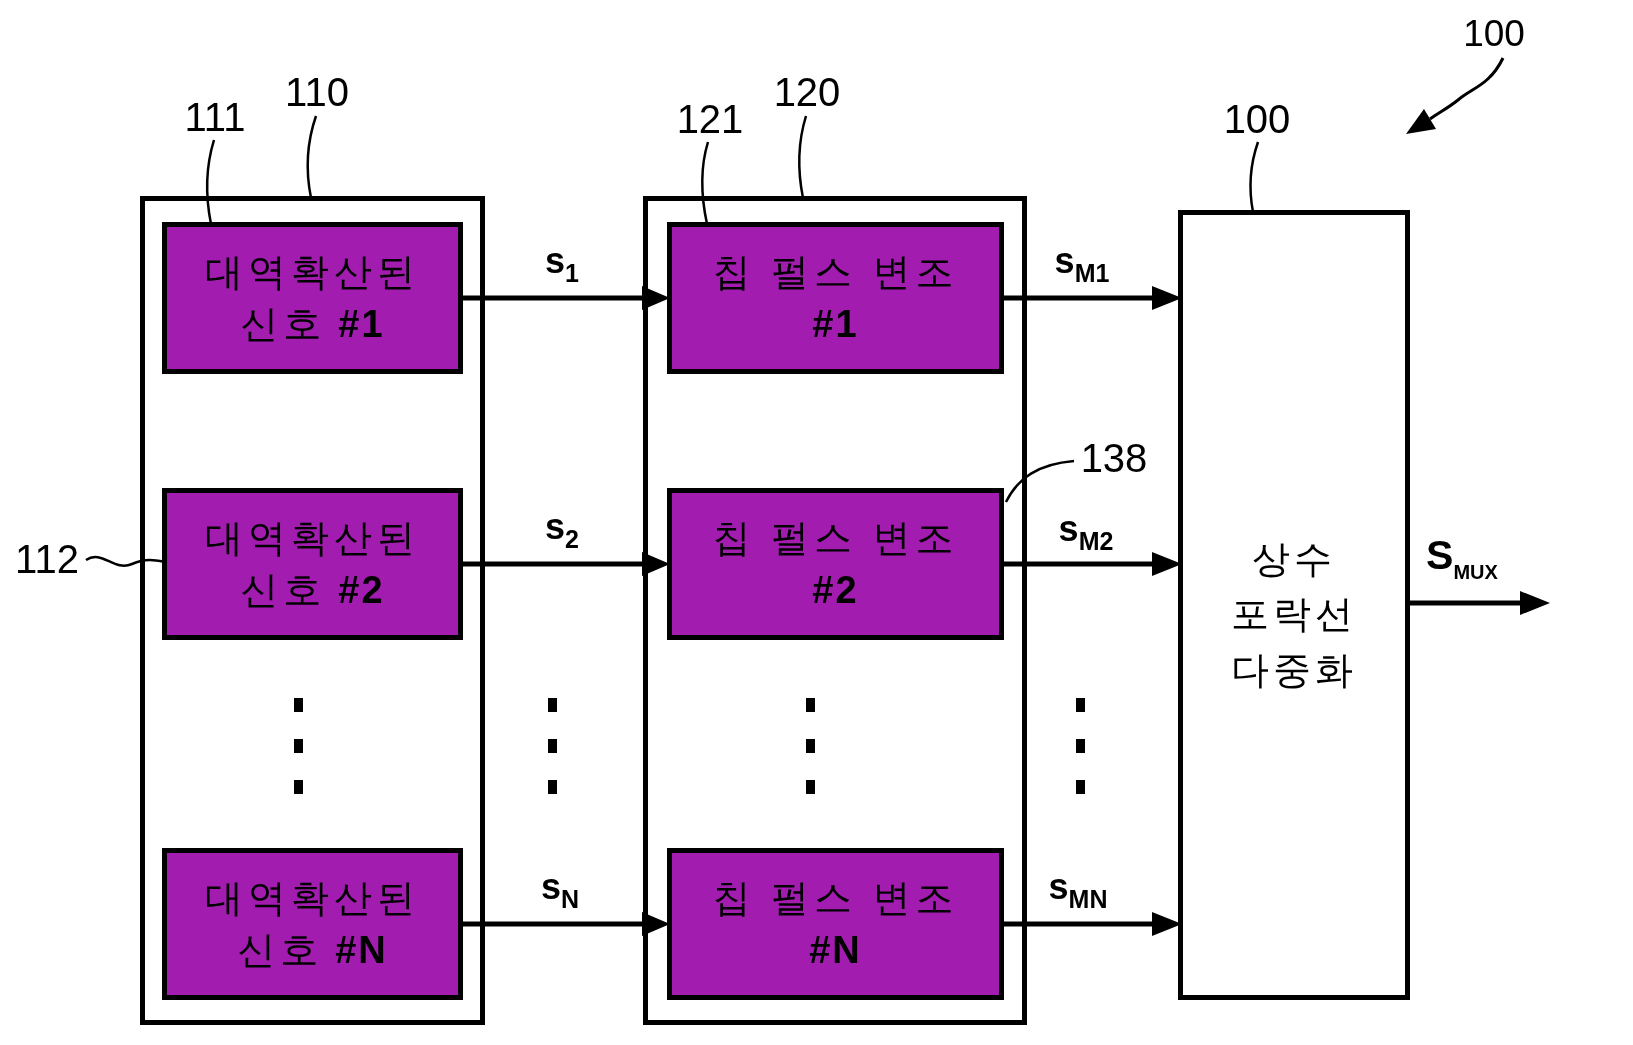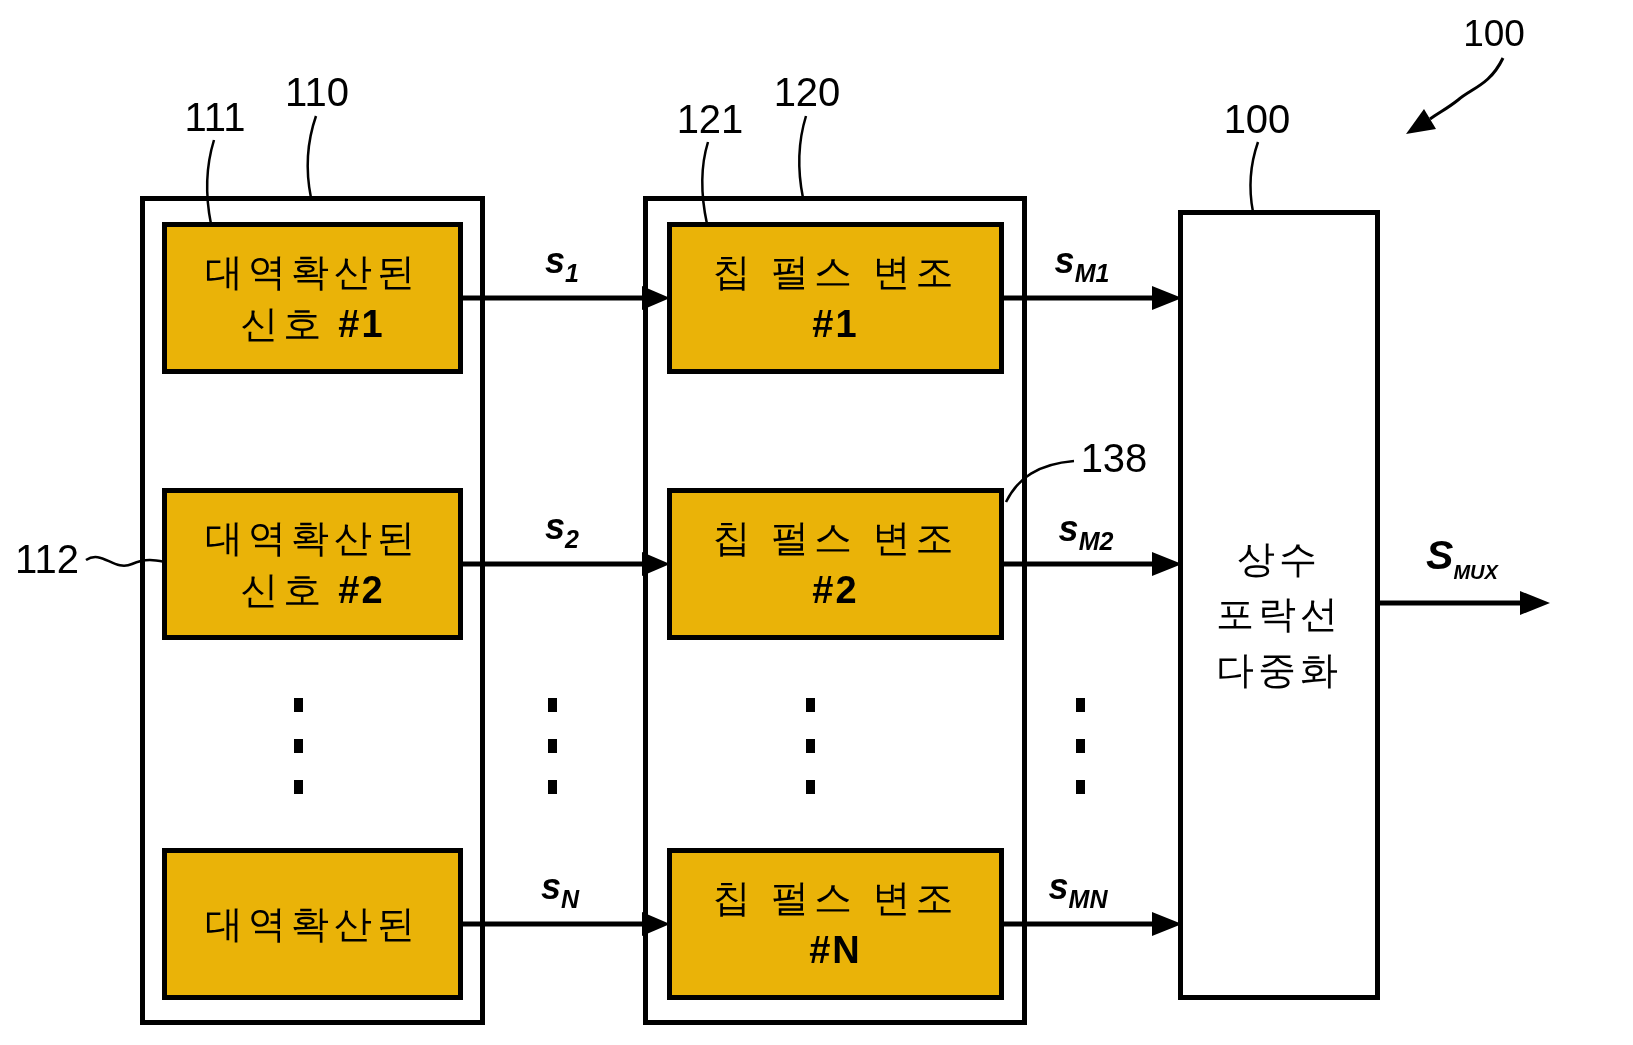--- a/index.html
+++ b/index.html
@@ -4,33 +4,33 @@
 <style>
   html,body{margin:0;padding:0;background:#ffffff;}
   .stage{
     position:relative;width:1633px;height:1045px;background:#ffffff;
     font-family:"Liberation Sans","DejaVu Sans",sans-serif;color:#000;
     overflow:hidden;
   }
   .stage svg{position:absolute;left:0;top:0;width:1633px;height:1045px;}
   .obox{position:absolute;border:5px solid #000;background:transparent;box-sizing:border-box;}
   .ibox{
-    position:absolute;border:5px solid #000;background:#eab308;box-sizing:border-box;
+    position:absolute;border:5px solid #000;background:#a21caf;box-sizing:border-box;
     display:flex;flex-direction:column;align-items:center;justify-content:center;
     text-align:center;font-size:38px;line-height:1.38;letter-spacing:5px;
   }
   .ibox .num{font-weight:bold;letter-spacing:2px;margin-left:12px;}
   .ibox .numonly{font-weight:bold;letter-spacing:2px;}
   .rbox{
     position:absolute;border:5px solid #000;background:#fff;box-sizing:border-box;
     display:flex;flex-direction:column;align-items:center;justify-content:center;
     text-align:center;font-size:38px;line-height:1.45;letter-spacing:4px;
   }
   .lbl{position:absolute;transform:translate(-50%,-50%);font-size:40px;white-space:nowrap;}
-  .sig{position:absolute;transform:translate(-50%,-50%);font-size:36px;font-weight:bold;white-space:nowrap;font-style:italic;}
+  .sig{position:absolute;transform:translate(-50%,-50%);font-size:36px;font-weight:bold;white-space:nowrap;}
   .sig sub{font-size:25px;font-weight:bold;}
   .sig-big{font-size:41px;}
   .sig-big sub{font-size:20px;}
 </style>
 </head>
 <body>
 
 <div class="stage">
 
   <svg viewBox="0 0 1633 1045">
@@ -107,36 +107,37 @@
   <div class="ibox" style="left:162px;top:222px;width:301px;height:152px">
     <div>대역확산된</div>
     <div><span>신호</span><b class="num">#1</b></div>
   </div>
   <div class="ibox" style="left:162px;top:488px;width:301px;height:152px">
     <div>대역확산된</div>
     <div><span>신호</span><b class="num">#2</b></div>
   </div>
   <div class="ibox" style="left:162px;top:848px;width:301px;height:152px">
     <div>대역확산된</div>
+    <div><span>신호</span><b class="num">#N</b></div>
   </div>
 
   <div class="ibox" style="left:667px;top:222px;width:337px;height:152px">
     <div>칩 펄스 변조</div>
     <div class="numonly">#1</div>
   </div>
   <div class="ibox" style="left:667px;top:488px;width:337px;height:152px">
     <div>칩 펄스 변조</div>
     <div class="numonly">#2</div>
   </div>
   <div class="ibox" style="left:667px;top:848px;width:337px;height:152px">
     <div>칩 펄스 변조</div>
     <div class="numonly">#N</div>
   </div>
 
-  <div class="rbox" style="left:1178px;top:210px;width:202px;height:790px;padding-top:20px">
+  <div class="rbox" style="left:1178px;top:210px;width:232px;height:790px;padding-top:20px">
     <div>상수</div>
     <div>포락선</div>
     <div>다중화</div>
   </div>
 
   <div class="lbl" style="left:215px;top:117px">111</div>
   <div class="lbl" style="left:317px;top:92px">110</div>
   <div class="lbl" style="left:47px;top:559px">112</div>
   <div class="lbl" style="left:710px;top:119px">121</div>
   <div class="lbl" style="left:807px;top:92px">120</div>

